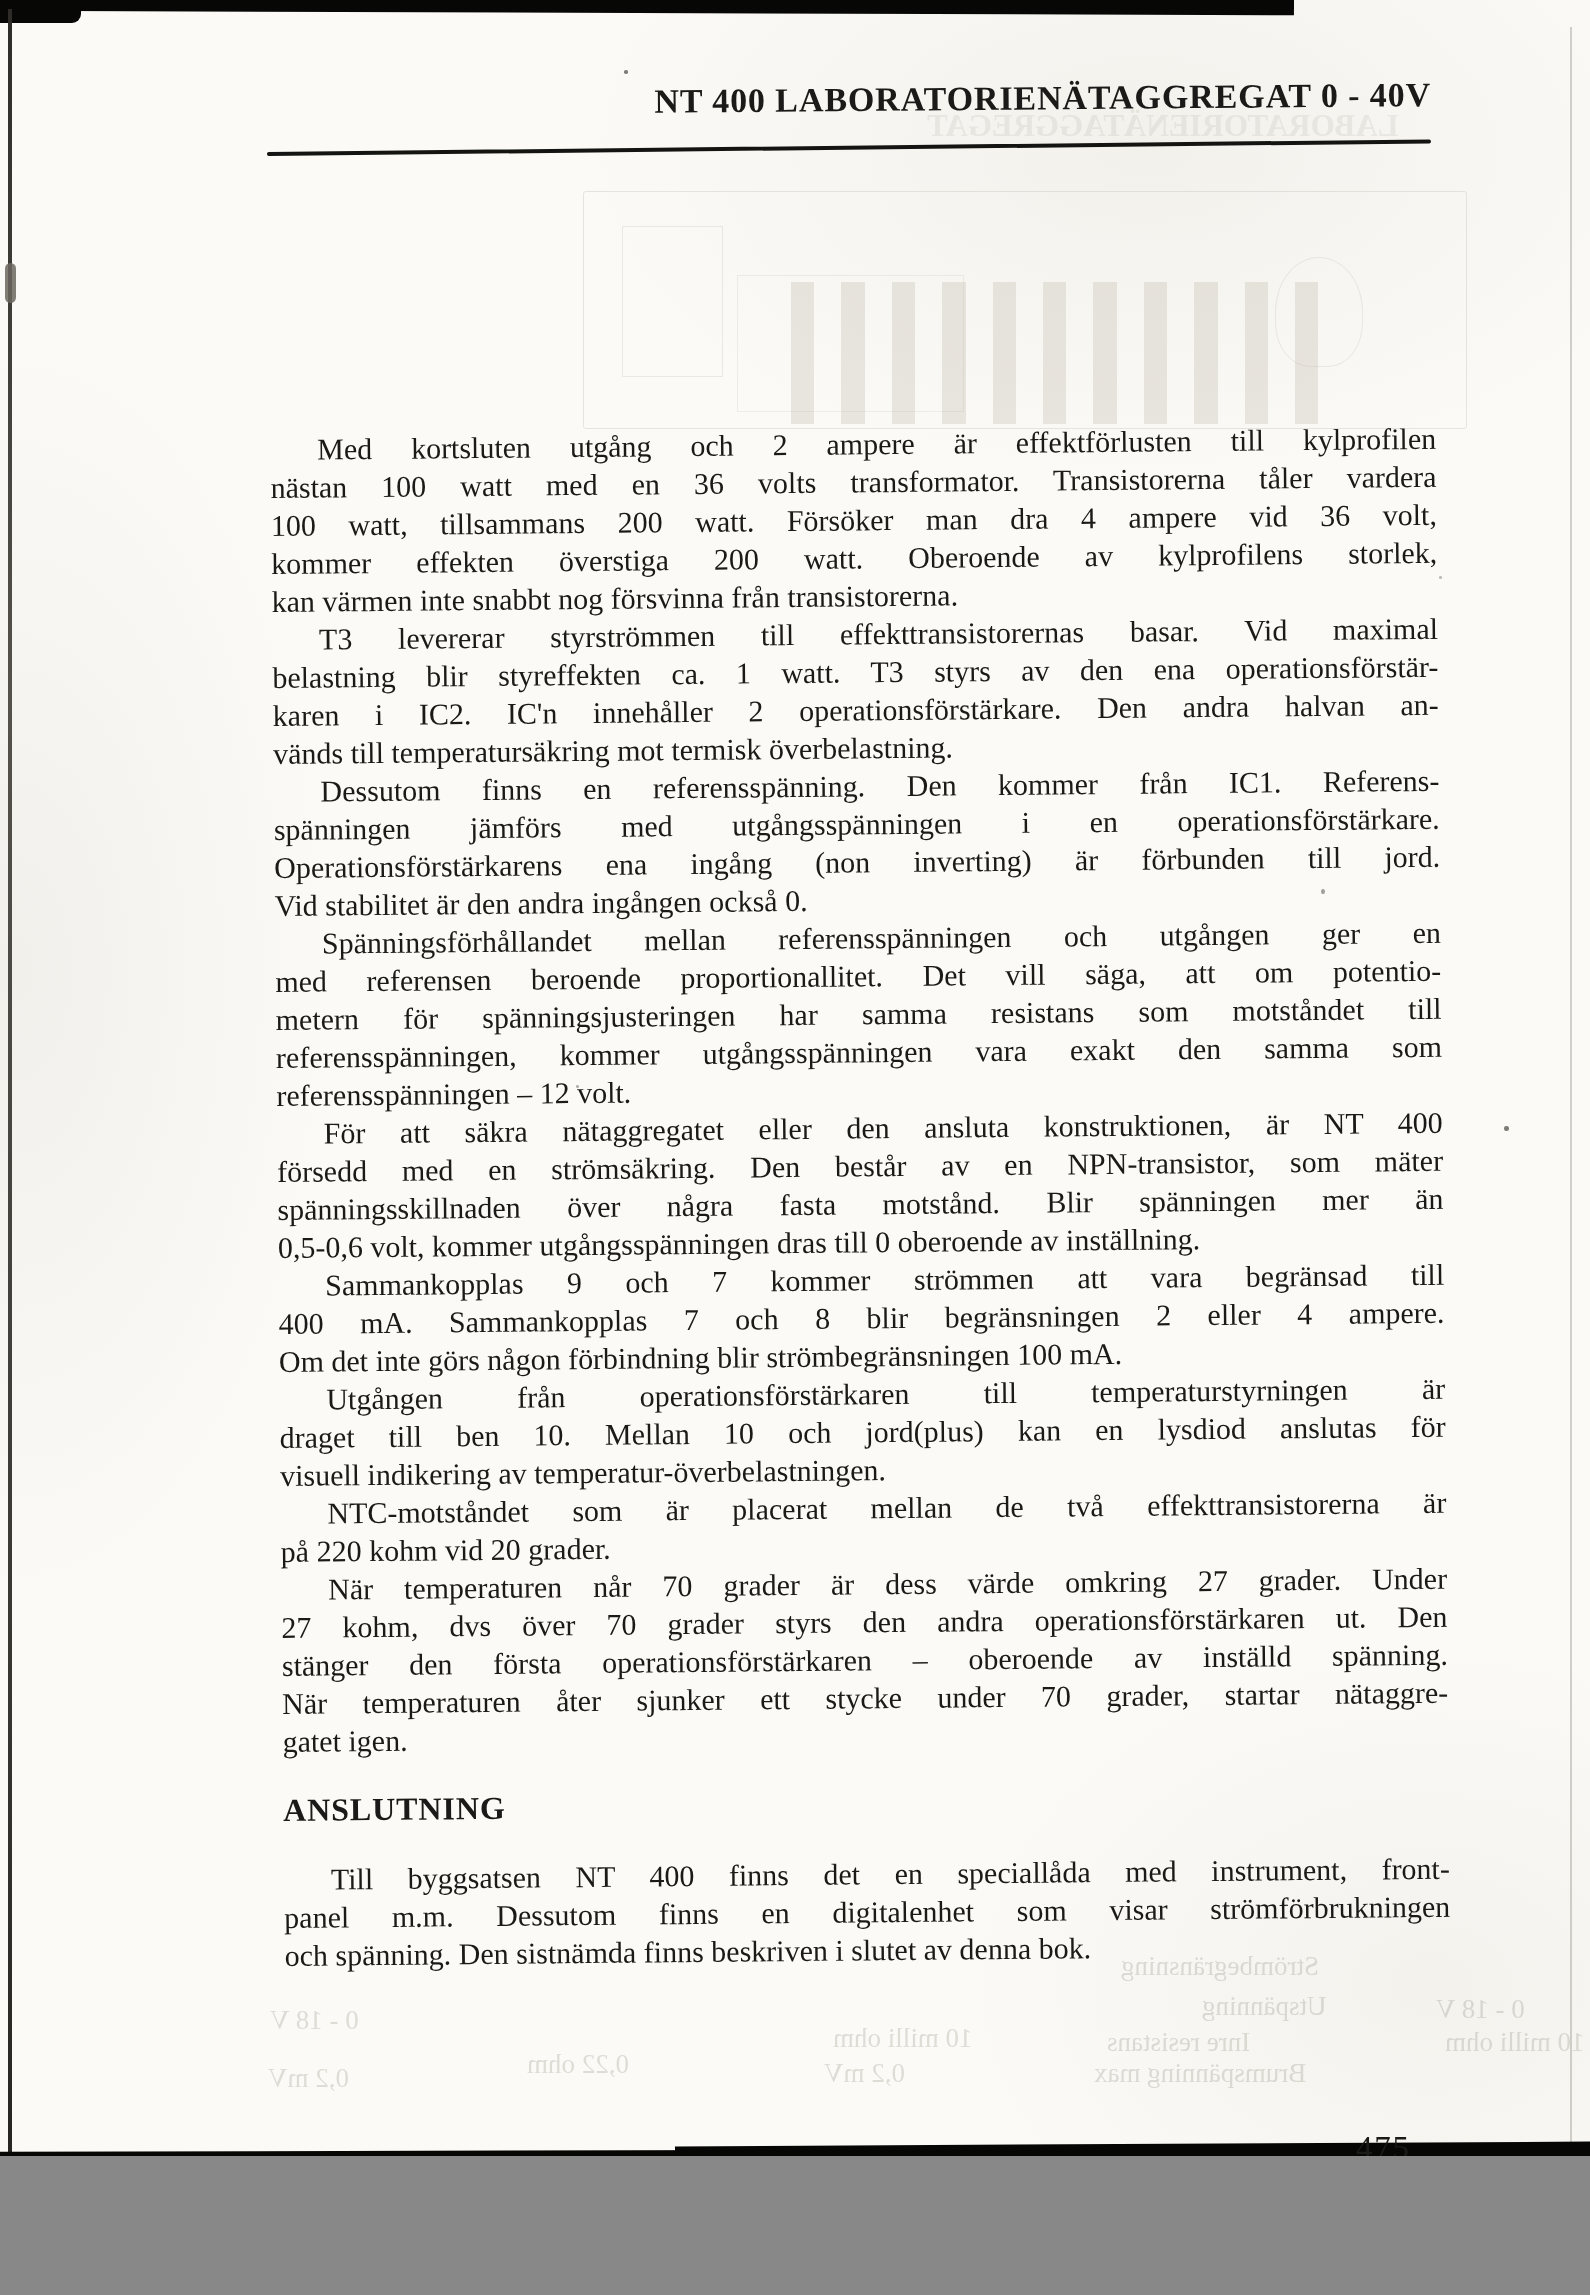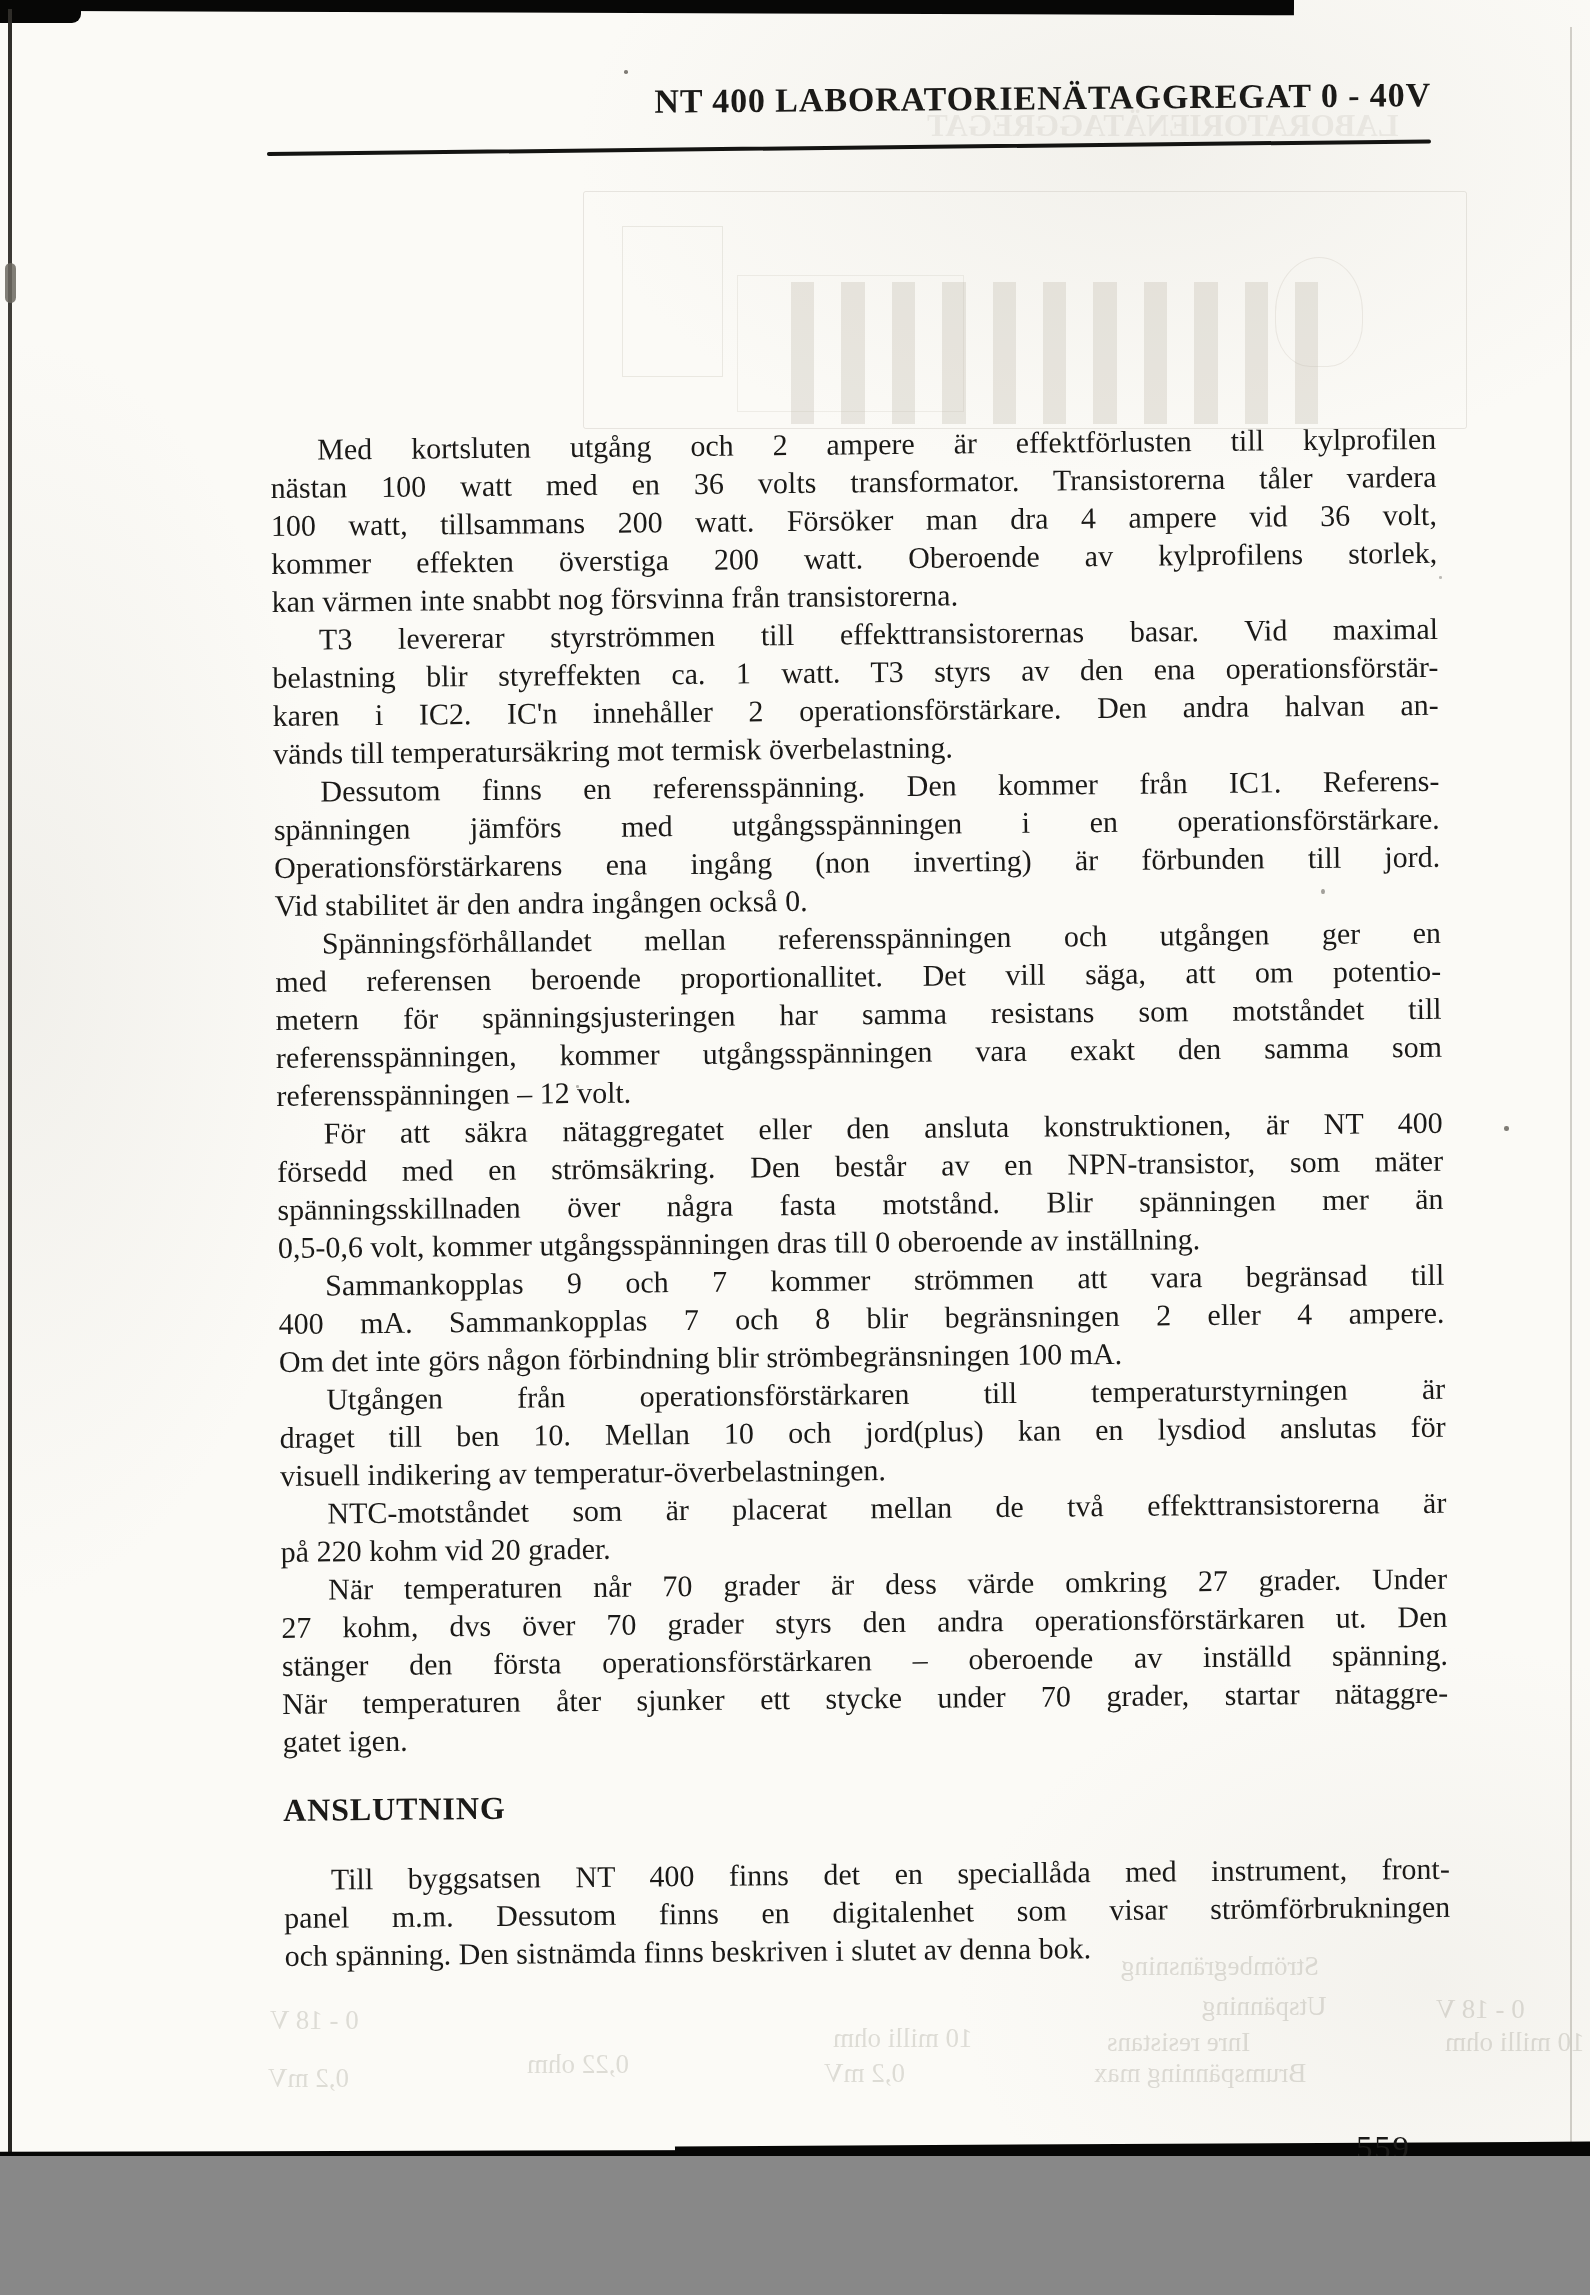--- a/index.html
+++ b/index.html
@@ -169,21 +169,21 @@
       <div class="ghost-text" style="left: 270px; top: 2005px;">0 - 18 V</div>
       <div class="ghost-text" style="left: 1107px; top: 2027px;">Inre resistans</div>
       <div class="ghost-text" style="left: 1445px; top: 2027px;">10 milli ohm</div>
       <div class="ghost-text" style="left: 833px; top: 2023px;">10 milli ohm</div>
       <div class="ghost-text" style="left: 1094px; top: 2058px;">Brumspänning max</div>
       <div class="ghost-text" style="left: 527px; top: 2049px;">0,22 ohm</div>
       <div class="ghost-text" style="left: 824px; top: 2058px;">0,2 mV</div>
       <div class="ghost-text" style="left: 268px; top: 2063px;">0,2 mV</div>
     </div>
 
-  <div class="page-number">559</div>
+  <div class="page-number">475</div>
 
   <div class="dust-speck" style="left:624px; top:70px; width:3.6px; height:3.6px;"></div>
   <div class="dust-speck" style="left:1504px; top:1126px; width:4.5px; height:4.5px;"></div>
   <div class="dust-speck" style="left:1321px; top:889px; width:3.6px; height:5.4px; opacity:0.5;"></div>
   <div class="dust-speck" style="left:576px; top:1085px; width:2.7px; height:2.7px; opacity:0.4;"></div>
   <div class="dust-speck" style="left:1439px; top:576px; width:2.7px; height:2.7px; opacity:0.35;"></div>
   <div class="dust-speck" style="left:1010px; top:2214px; width:3.6px; height:2.7px; opacity:0.3;"></div>
 
 </div>
 

